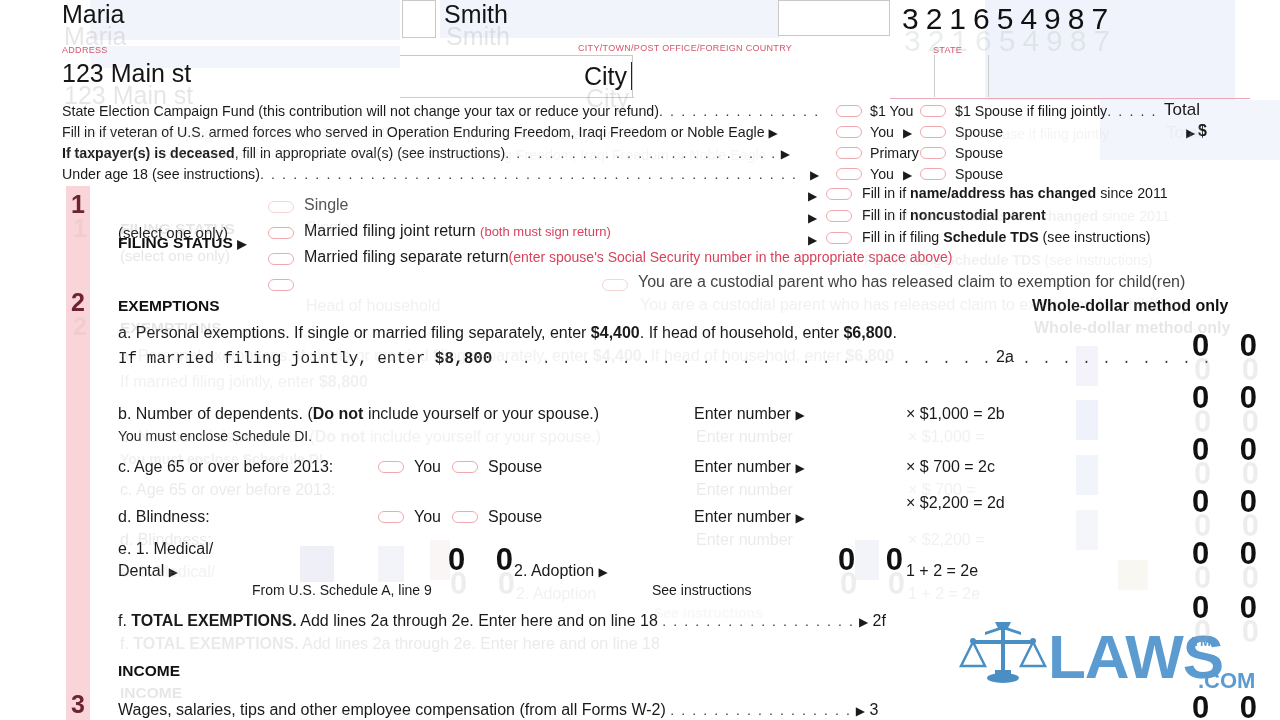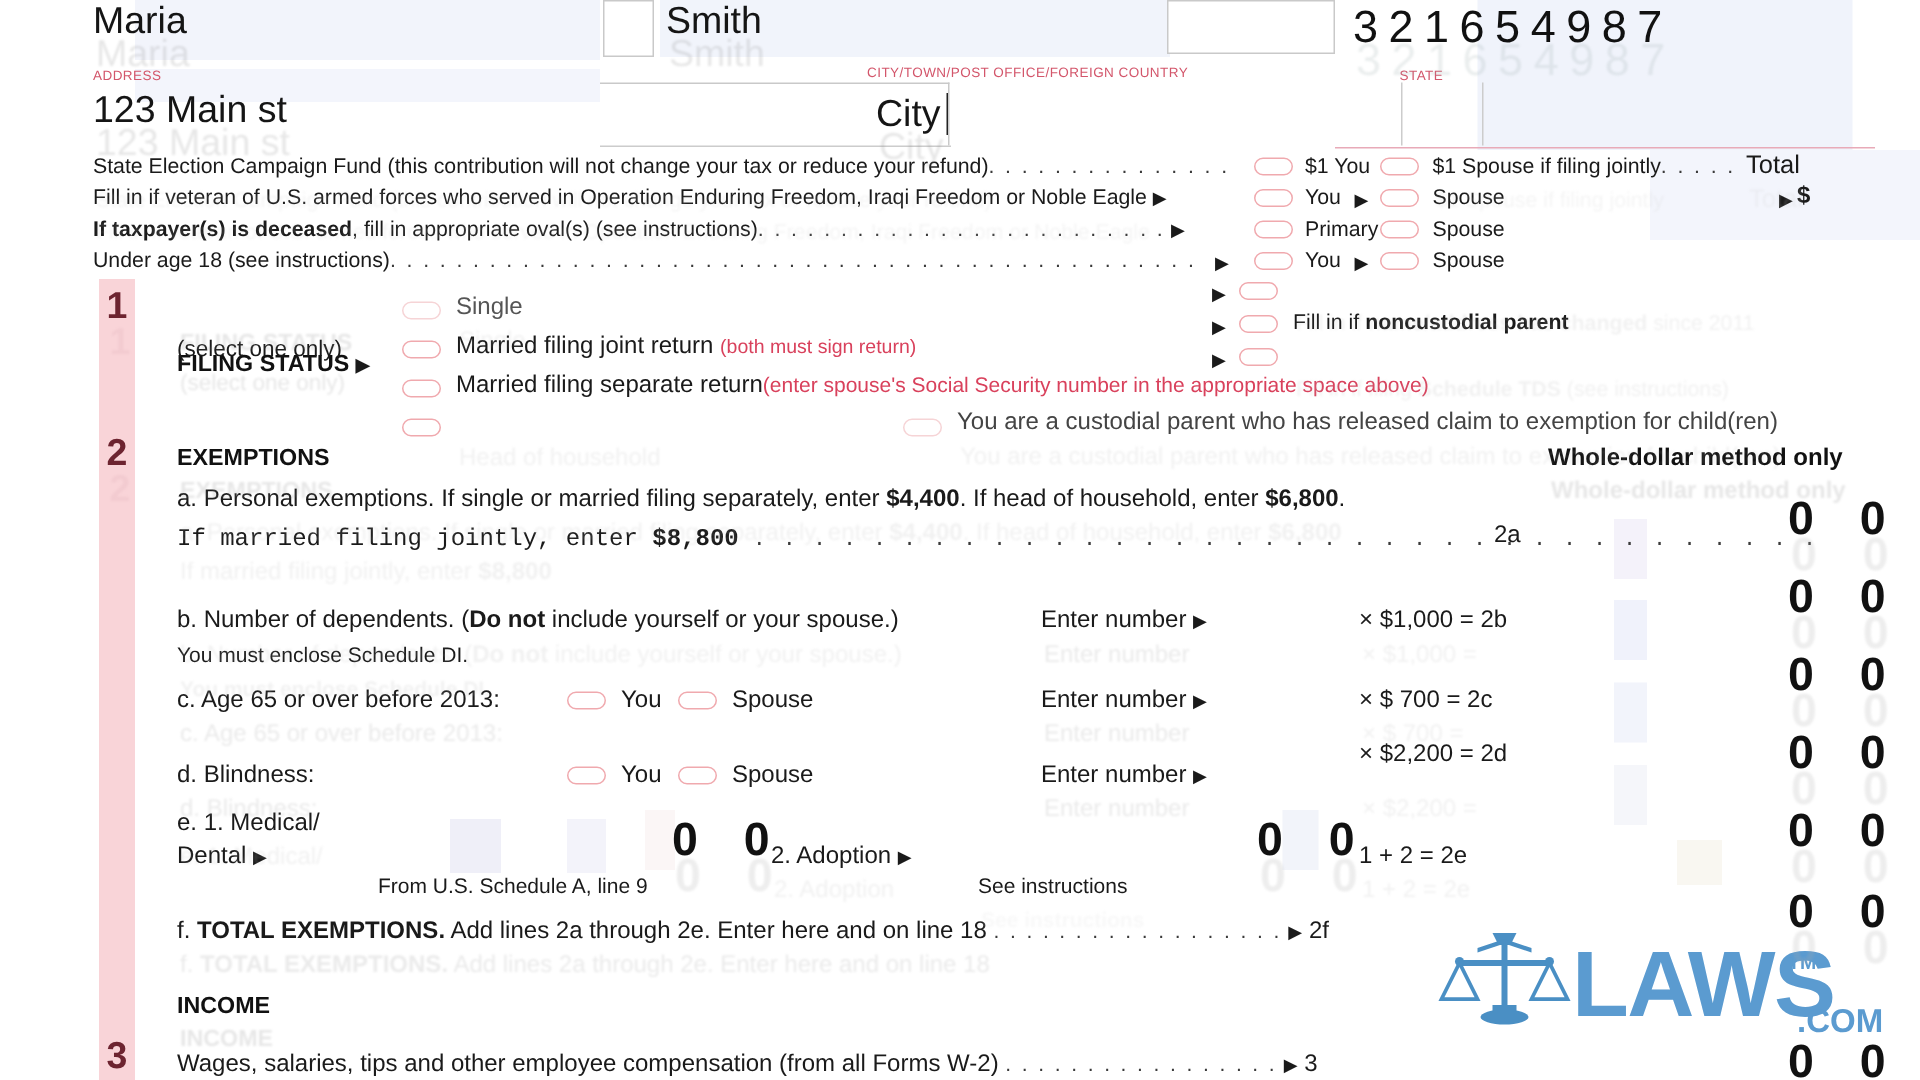--- a/index.html
+++ b/index.html
@@ -273,29 +273,35 @@
   <div class="row" style="left:304px;top:249px;font-size:16px;">
     <span>Married filing separate return</span><span class="pink" style="font-size:14px;">(enter spouse's Social Security number in the appropriate space above)</span>
   </div>
 
   <span class="oval" style="position:absolute;left:268px;top:279px;"></span>
   <span class="oval dim" style="position:absolute;left:602px;top:279px;"></span>
   <div class="row" style="left:638px;top:274px;font-size:16px;color:#444;">You are a custodial parent who has released claim to exemption for child(ren)</div>
 
   <span class="arrow" style="position:absolute;left:808px;top:189px;">▶</span>
   <span class="oval" style="position:absolute;left:826px;top:188px;"></span>
+  <div class="row" style="left:862px;top:186px;">
+    <span>Fill in if </span><span class="b">name/address has changed</span><span> since 2011</span>
+  </div>
 
   <span class="arrow" style="position:absolute;left:808px;top:211px;">▶</span>
   <span class="oval" style="position:absolute;left:826px;top:210px;"></span>
   <div class="row" style="left:862px;top:208px;">
     <span>Fill in if </span><span class="b">noncustodial parent</span>
   </div>
 
   <span class="arrow" style="position:absolute;left:808px;top:233px;">▶</span>
   <span class="oval" style="position:absolute;left:826px;top:232px;"></span>
+  <div class="row" style="left:862px;top:230px;">
+    <span>Fill in if filing </span><span class="b">Schedule TDS</span><span> (see instructions)</span>
+  </div>
 
   <div class="head" style="left:118px;top:297px;">EXEMPTIONS</div>
   <div class="head" style="left:1032px;top:297px;font-size:16px;">Whole-dollar method only</div>
 
   <div class="row" style="left:118px;top:325px;font-size:16px;">
     <span>a. Personal exemptions. If single or married filing separately, enter </span><span class="b">$4,400</span><span>. If head of household, enter </span><span class="b">$6,800</span><span>.</span>
   </div>
   <div class="row" style="left:118px;top:351px;font-size:16px;font-family:Liberation Mono, monospace;">
     <span>If married filing jointly, enter </span><span class="b">$8,800</span> <span class="dots" style="font-size:14px;">. . . . . . . . . . . . . . . . . . . . . . . . . . . . . . . . . . . .</span>
   </div>

